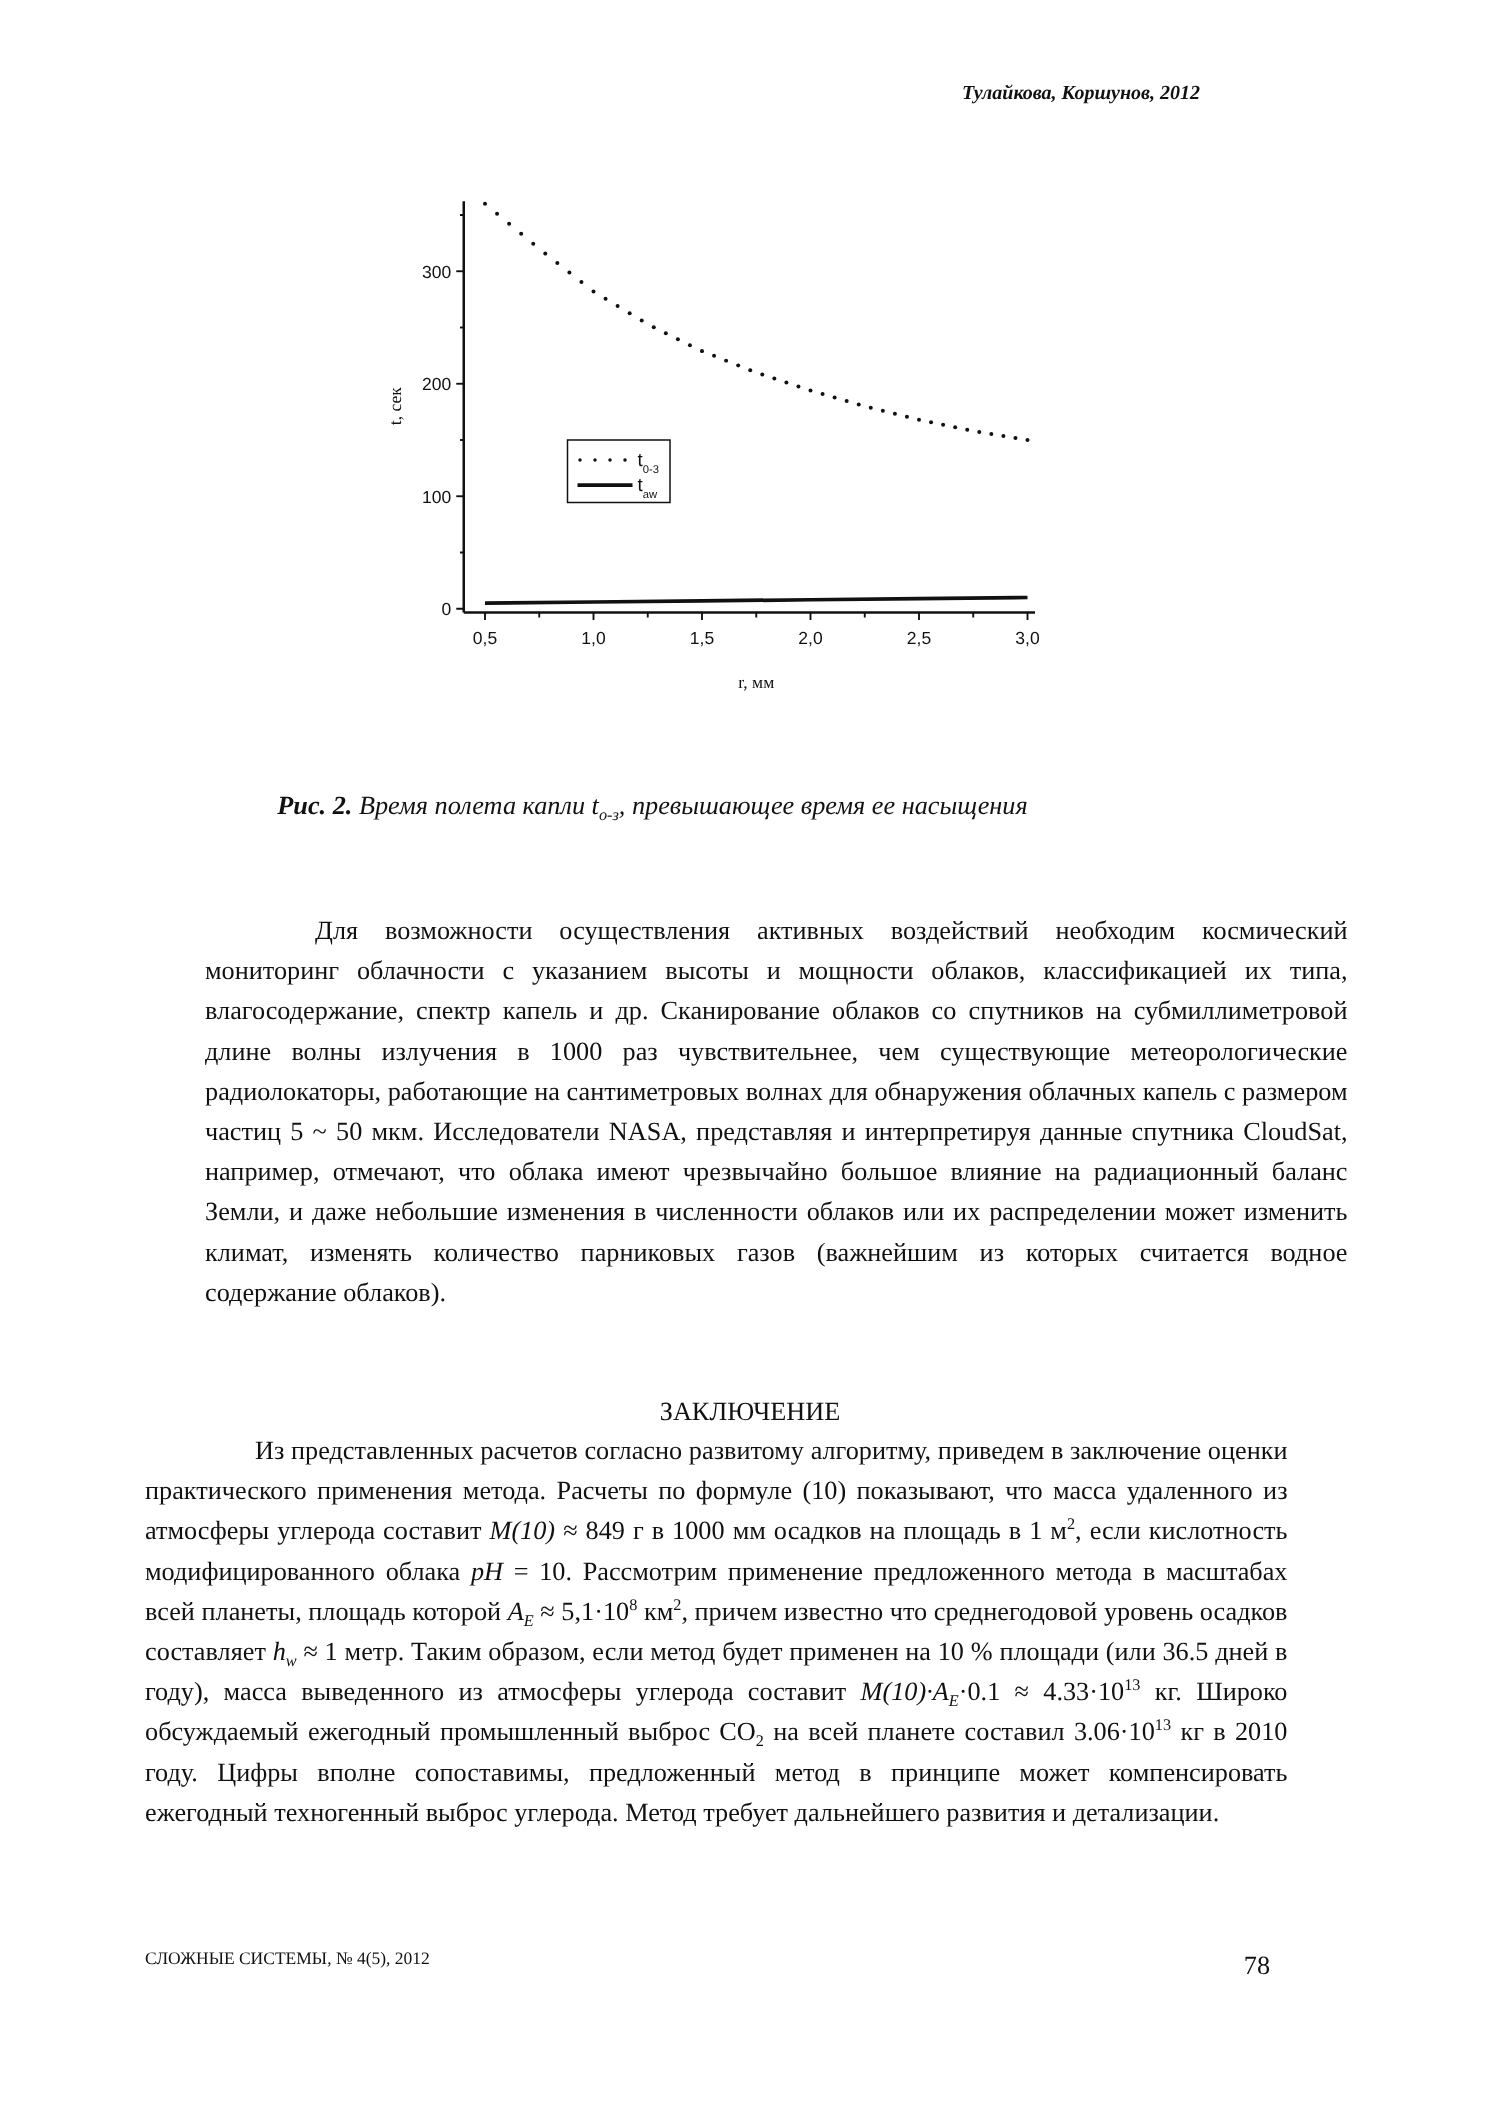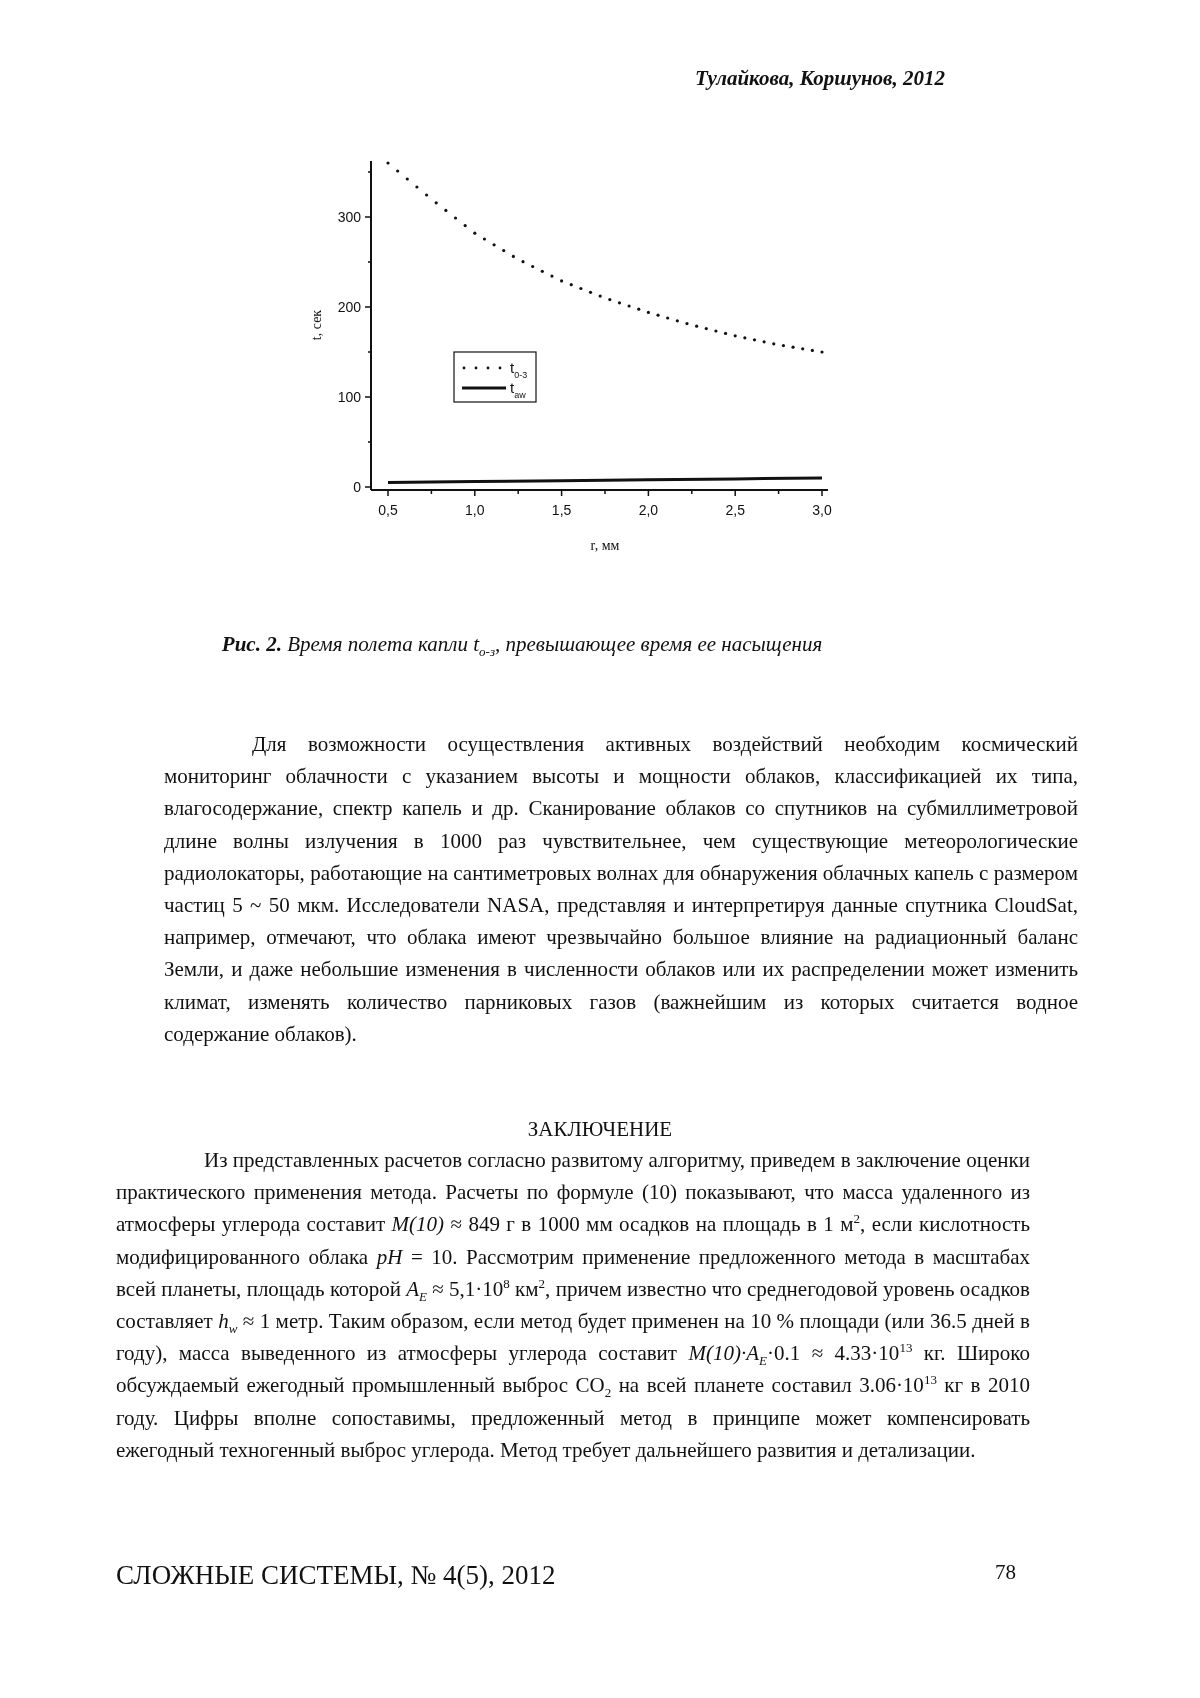--- a/index.html
+++ b/index.html
@@ -1,27 +1,27 @@
 <!DOCTYPE html>
 <html><head>
 <meta charset="utf-8">
 <style>
   html, body { margin:0; padding:0; background:#fff; }
   body { width:1200px; height:1698px; position:relative; overflow:hidden;
          font-family:"Liberation Serif", serif; color:#111; }
-  .header { position:absolute; top:66px; right:255px; font-size:21px; font-weight:bold; font-style:italic; }
+  .header { position:absolute; top:66px; right:240px; font-size:16px; font-weight:bold; font-style:italic; }
   #chart { position:absolute; left:300px; top:150px; }
   .caption { position:absolute; top:630px; left:0; width:1044px; text-align:center; font-size:21px; font-style:italic; line-height:28px; }
   .caption .lbl { font-weight:bold; }
   .body-text { position:absolute; left:116px; width:914px; font-size:21px; line-height:32.2px; text-align:justify; }
   .body-text p { margin:0; text-indent:88px; text-align:justify; }
   .p1 { top:728px;margin-left:48px; }
   .section-title { position:absolute; top:1117px; left:0; width:1200px; text-align:center; font-size:21px; font-weight:normal; }
   .p2 { top:1144px; }
-  .footer-left { position:absolute; top:1560px; left:116px; font-size:27px; }
+  .footer-left { position:absolute; top:1560px; left:116px; font-size:14px; }
   .footer-right { position:absolute; top:1560px; left:995px; font-size:21px; }
   sup { font-size:13px; vertical-align:super; line-height:0; }
   sub { font-size:13px; vertical-align:sub; line-height:0; }
 </style>
 </head>
 <body>
 
 <div class="header">Тулайкова, Коршунов, 2012</div>
 
 <svg id="chart" width="560" height="440">

